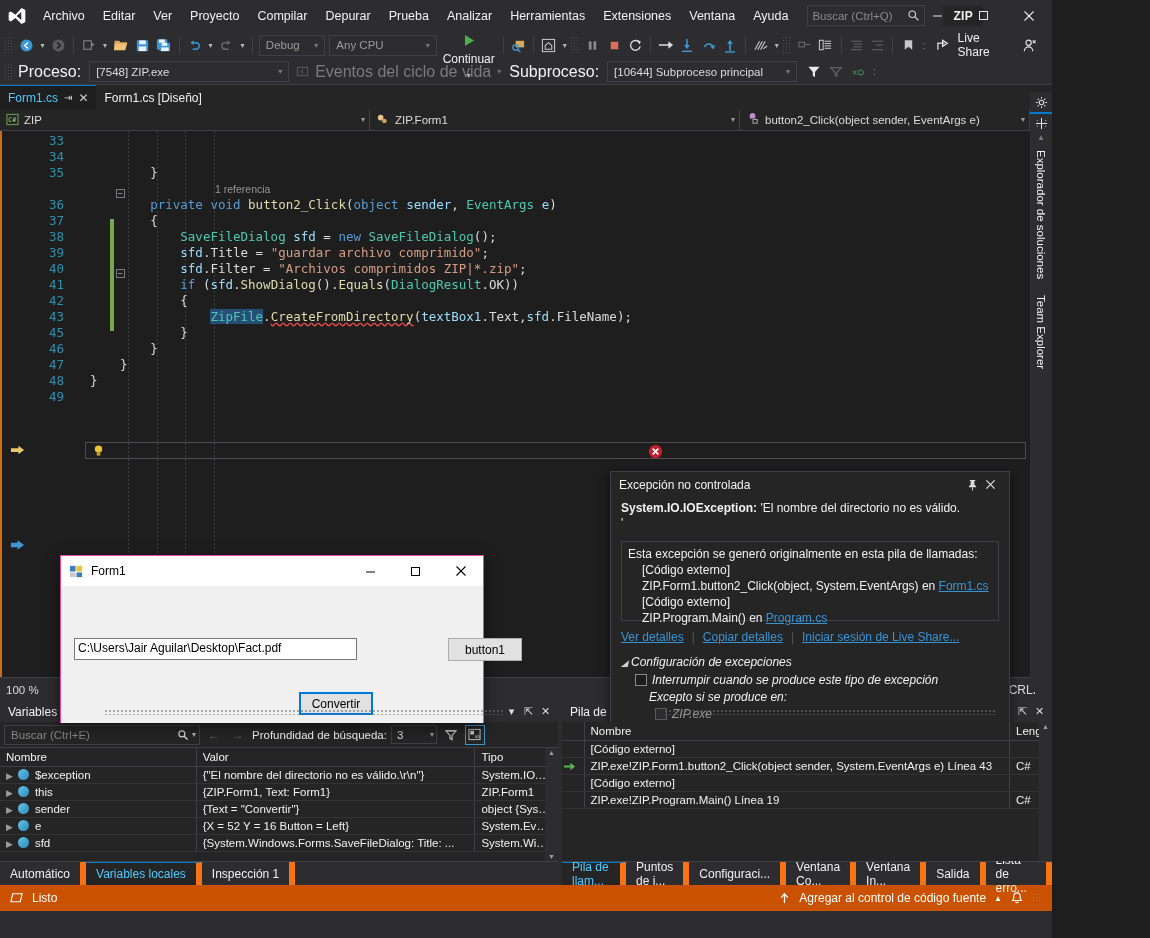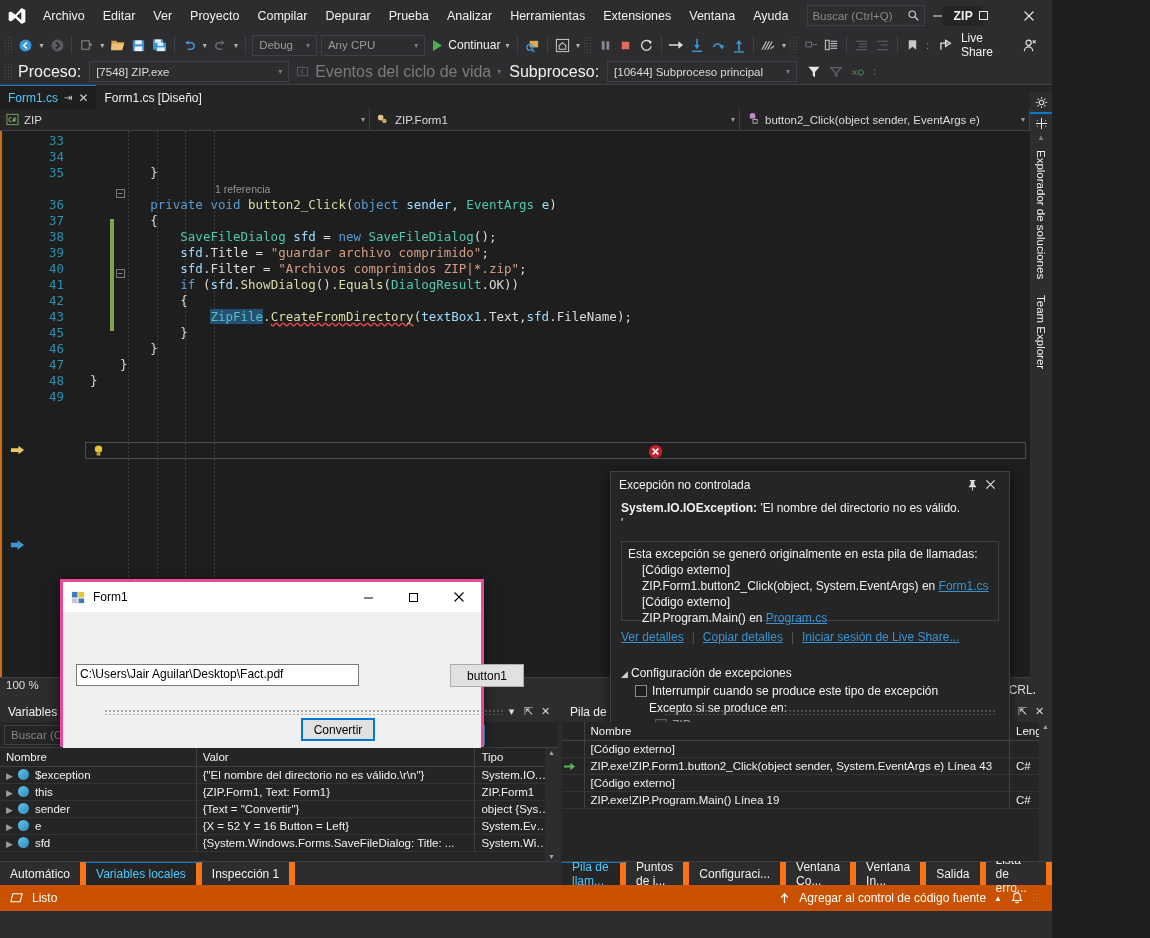--- a/index.html
+++ b/index.html
@@ -48,21 +48,21 @@
   .tb-btn { width: 22px; height: 22px; display: flex; align-items: center; justify-content: center; }
   .tb-caret { width: 11px; height: 22px; display: flex; align-items: center; justify-content: center;
      font-size: 8px; color: #b5b5b5; }
   .tb-sep { width: 1px; height: 18px; background: #3f3f46; margin: 0 4px; }
   .combo {
     height: 21px; border: 1px solid #3f3f46; background: #2d2d30; display: flex; align-items: center;
     padding: 0 2px 0 6px; font-size: 11.5px; color: #9a9a9a; margin: 0 2px;
   }
   .combo .cv { flex: 1; white-space: nowrap; overflow: hidden; }
   .combo .cc { font-size: 8px; color: #7a7a7a; padding: 0 4px; }
-  .cont-btn { display: flex; align-items: center; gap: 5px; padding: 0 4px; height: 22px; color: #f1f1f1; font-size: 12px;}
+  .cont-btn { display: flex; align-items: center; gap: 5px; padding: 0 4px; height: 22px; color: #f1f1f1; font-size: 12px; flex-direction: column;}
   .liveshare { display: flex; align-items: center; gap: 6px; font-size: 12px; color: #f1f1f1; padding: 0 6px; }
 
   
   .debugbar {
     height: 26px; background: #2d2d30; display: flex; align-items: center;
     padding-left: 4px; border-bottom: 1px solid #3f3f46;
   }
   .lbl { font-size: 16px; color: #f1f1f1; padding: 0 6px 0 2px; white-space: nowrap; }
   .lbl.dim { color: #7b7b7b; }
 
@@ -123,36 +123,36 @@
   .exc-body { padding: 4px 10px 0 10px; }
   .exc-msg { font-size: 12px; line-height: 15px; }
   .exc-msg b { font-weight: 700; }
   .exc-stack {
     margin-top: 10px; border: 1px solid #3f3f46; background: #252526;
     padding: 4px 6px; font-size: 12px; line-height: 16px; height: 80px;
   }
   .lnk { color: #3794d5; text-decoration: underline; cursor: pointer; }
   .exc-links { margin-top: 9px; display: flex; align-items: center; gap: 8px; font-size: 12px; }
   .exc-links .sep { color: #555; }
-  .exc-cfg { margin-top: 22px; font-size: 12px; }
+  .exc-cfg { margin-top: 11px; font-size: 12px; font-style: italic; }
   .tri { display: inline-block; width: 10px; color: #d0d0d0; font-size: 9px; }
   .cbox { display: inline-block; width: 12px; height: 12px; border: 1px solid #8a8a8a; background: #1e1e1e;
      vertical-align: -2px; margin-right: 5px; }
   .cbox.dim { border-color: #5a5a5a; background: #2d2d30; }
   .row-ind { padding-left: 14px; margin-top: 4px; }
   .row-ind2 { padding-left: 28px; margin-top: 3px; }
   .row-ind3 { padding-left: 34px; margin-top: 3px; color: #9a9a9a; }
   .exc-bottom-links { padding-left: 14px; margin-top: 5px; display: flex; gap: 8px; align-items: center; }
   .resize-grip { position: absolute; right: 3px; bottom: 2px; width: 10px; height: 10px; opacity: .6;
      background-image: radial-gradient(#9a9a9a 1px, transparent 1px); background-size: 3px 3px; }
 
   
   .form-win {
-    position: absolute; left: 60px; top: 448px; width: 424px; height: 168px;
-    background: #f0f0f0; border: 3px solid #ec4899; box-shadow: 0 4px 14px rgba(0,0,0,.55);
+    position: absolute; left: 60px; top: 424px; width: 424px; height: 168px;
+    background: #f0f0f0; border: 1px solid #ec4899; box-shadow: 0 4px 14px rgba(0,0,0,.55);
     color: #000;
   }
   .form-title { height: 30px; background: #ffffff; display: flex; align-items: center; padding-left: 8px; }
   .form-title .ftxt { font-size: 12px; color: #000; margin-left: 7px; }
   .form-ctrls { margin-left: auto; display: flex; height: 30px; }
   .form-btn { width: 45px; height: 30px; display: flex; align-items: center; justify-content: center; color: #000; }
   .form-body { position: relative; height: 137px; background: #f0f0f0; }
   .wf-text {
     position: absolute; left: 13px; top: 52px; width: 283px; height: 22px; background: #fff;
     border: 1px solid #7a7a7a; font-size: 12px; color: #000; padding: 2px 3px;
@@ -161,21 +161,21 @@
   .wf-btn {
     position: absolute; background: #e1e1e1; border: 1px solid #adadad; font-size: 12px; color: #000;
     display: flex; align-items: center; justify-content: center;
   }
   #btn1 { left: 387px; top: 52px; width: 74px; height: 23px; }
   #btnConv { left: 238px; top: 106px; width: 74px; height: 23px; border: 2px solid #0078d7; }
 
   
   .ed-status { height: 24px; background: #2d2d30; display: flex; align-items: center;
     border-top: 1px solid #3f3f46; font-size: 12px; color: #dcdcdc; }
-  .zoomcombo { width: 72px; height: 22px; display: flex; padding: 0 4px 0 6px;
+  .zoomcombo { width: 72px; height: 22px; display: flex; align-items: center; padding: 0 4px 0 6px;
      font-size: 11.5px; color: #dcdcdc; }
   .zoomcombo .car { margin-left: auto; font-size: 8px; color: #9a9a9a; }
   .ed-status .gsep { width: 1px; height: 14px; background: #4a4a4f; margin: 0 8px; }
 
   
   .bottom { display: flex; height: 160px; background: #2d2d30; }
   .panel { display: flex; flex-direction: column; background: #252526; }
   .panel-head { height: 21px; display: flex; align-items: center; padding: 0 4px 0 8px;
      font-size: 12px; color: #f1f1f1; background: #2d2d30; }
   .panel-head .ptitle { margin-right: 6px; }

